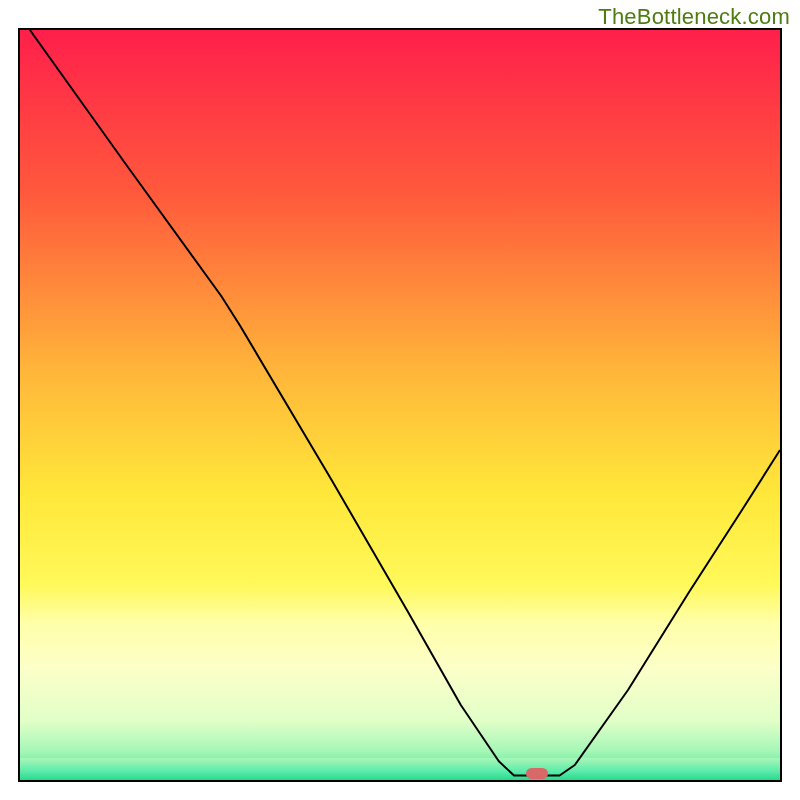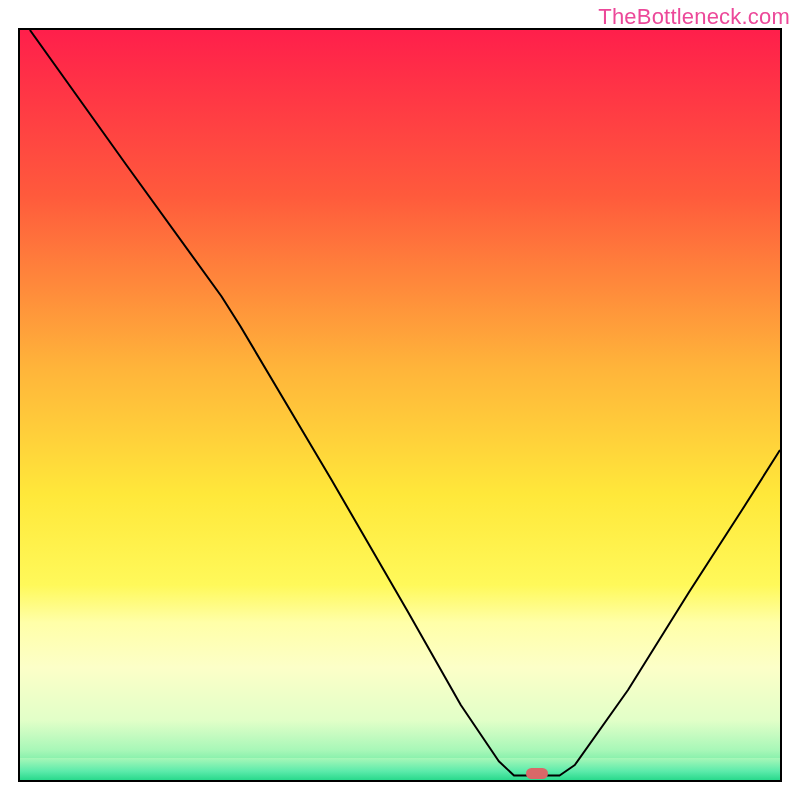--- a/index.html
+++ b/index.html
@@ -13,21 +13,21 @@
   }
   .chart-wrap {
     position: relative;
     width: 800px;
     height: 800px;
   }
   .watermark {
     position: absolute;
     top: 4px;
     right: 10px;
-    color: #ec4899;
+    color: #4d7c0f;
     font-size: 22px;
     font-weight: 400;
     letter-spacing: 0.2px;
     z-index: 20;
   }
   .plot-box {
     position: absolute;
     left: 18px;
     top: 28px;
     width: 764px;   

